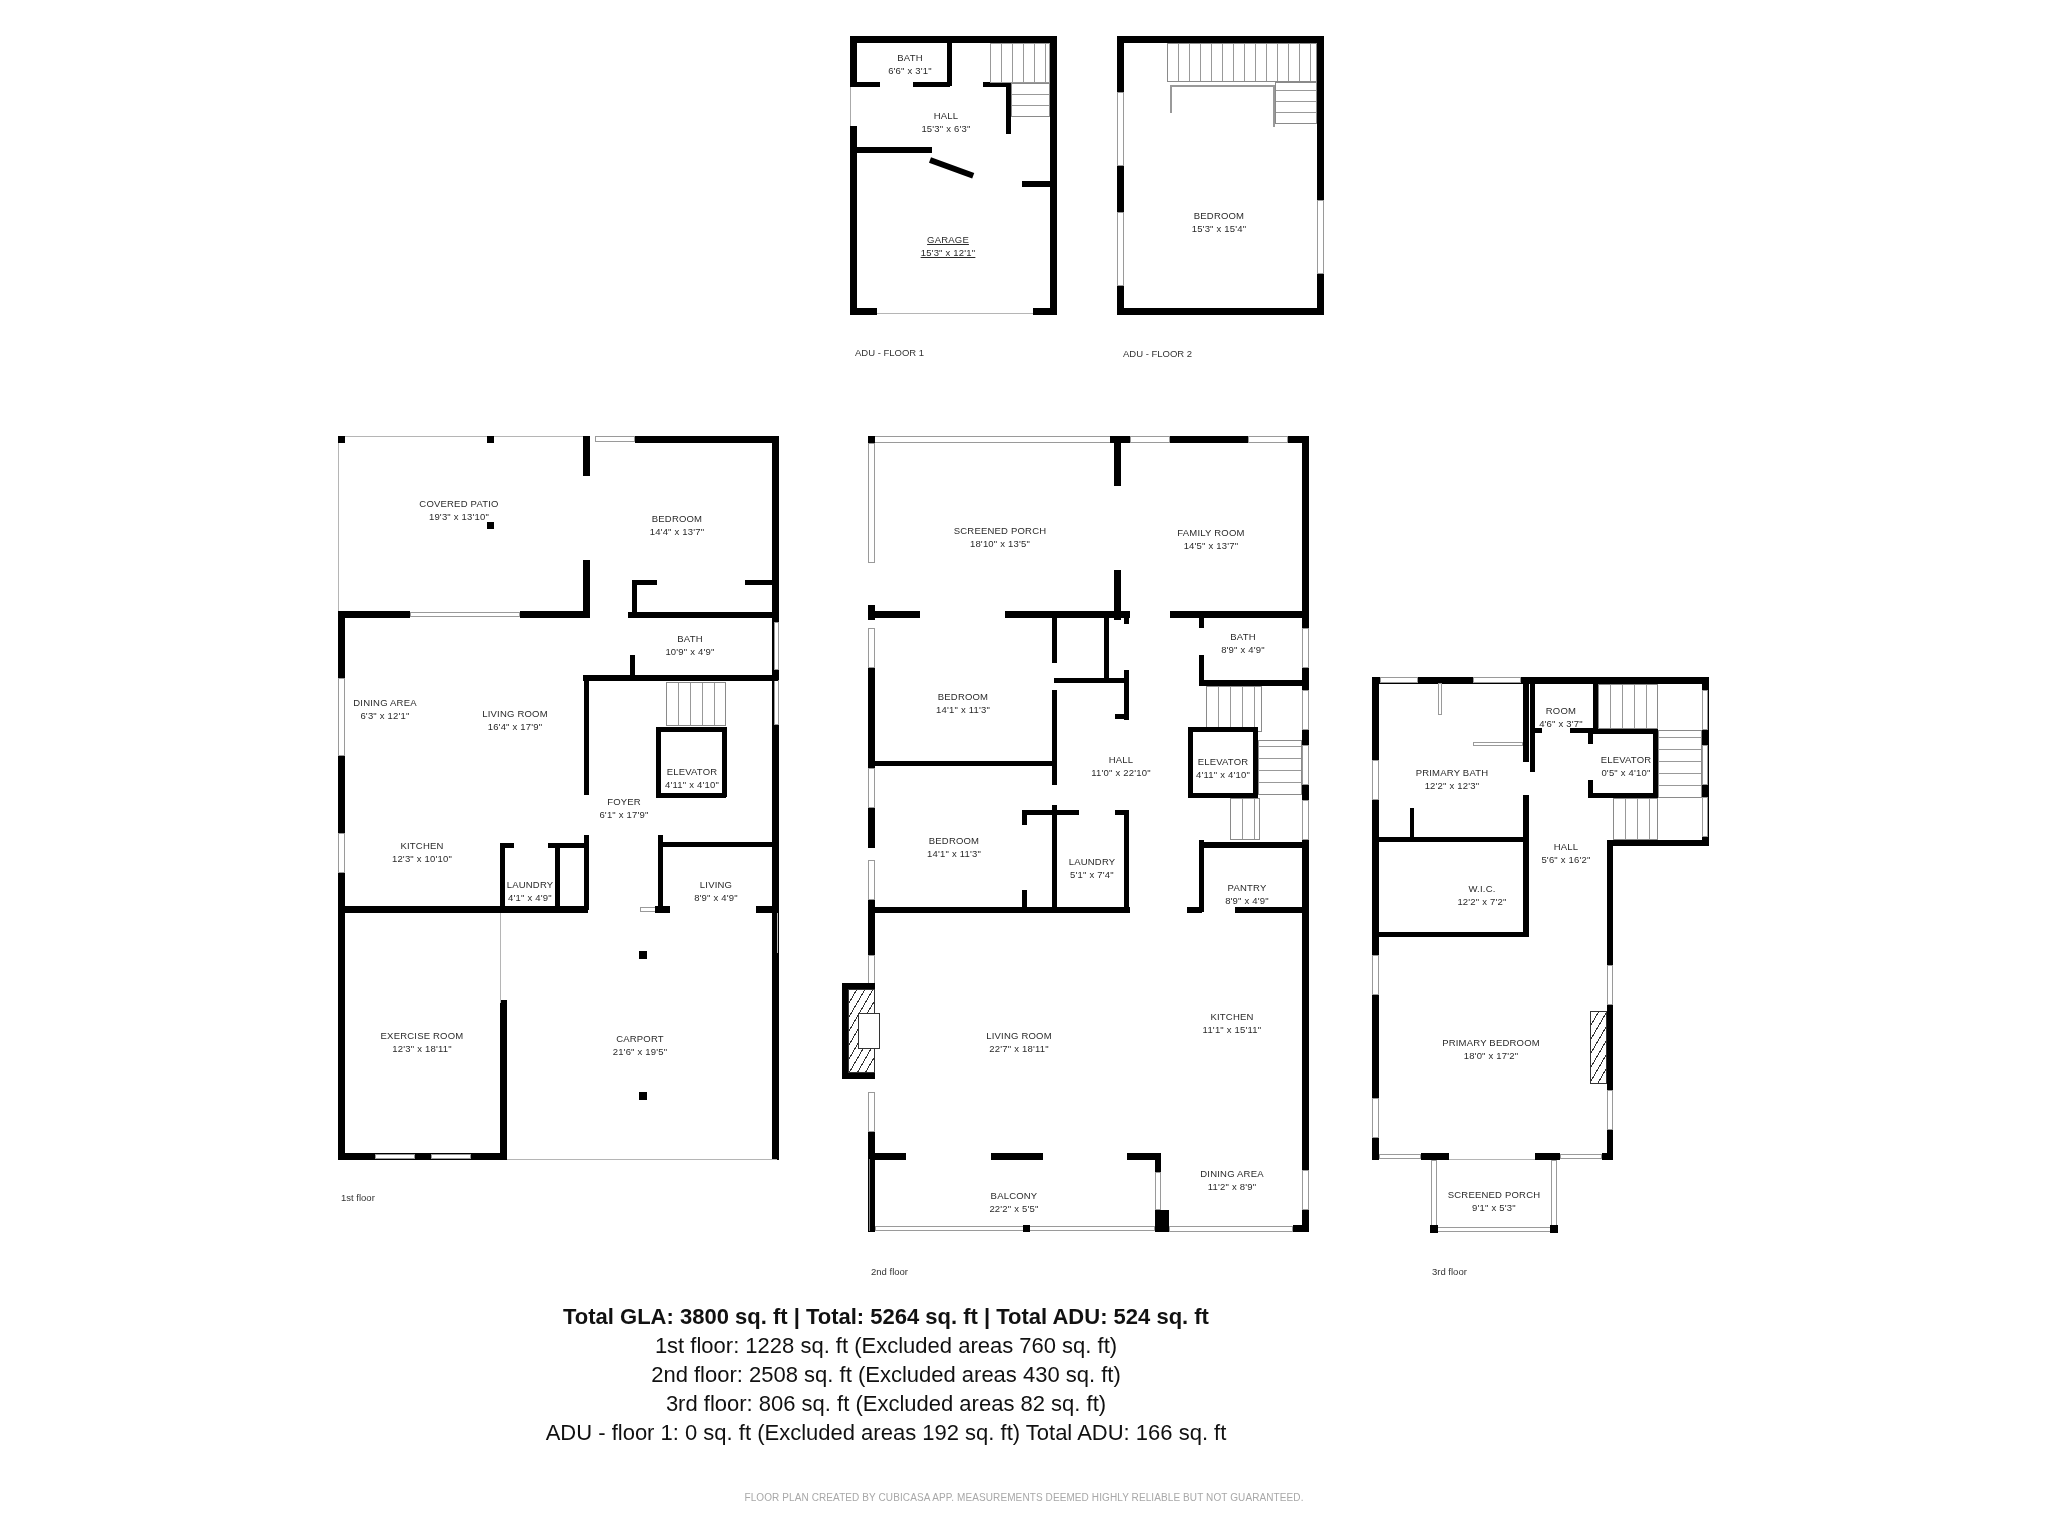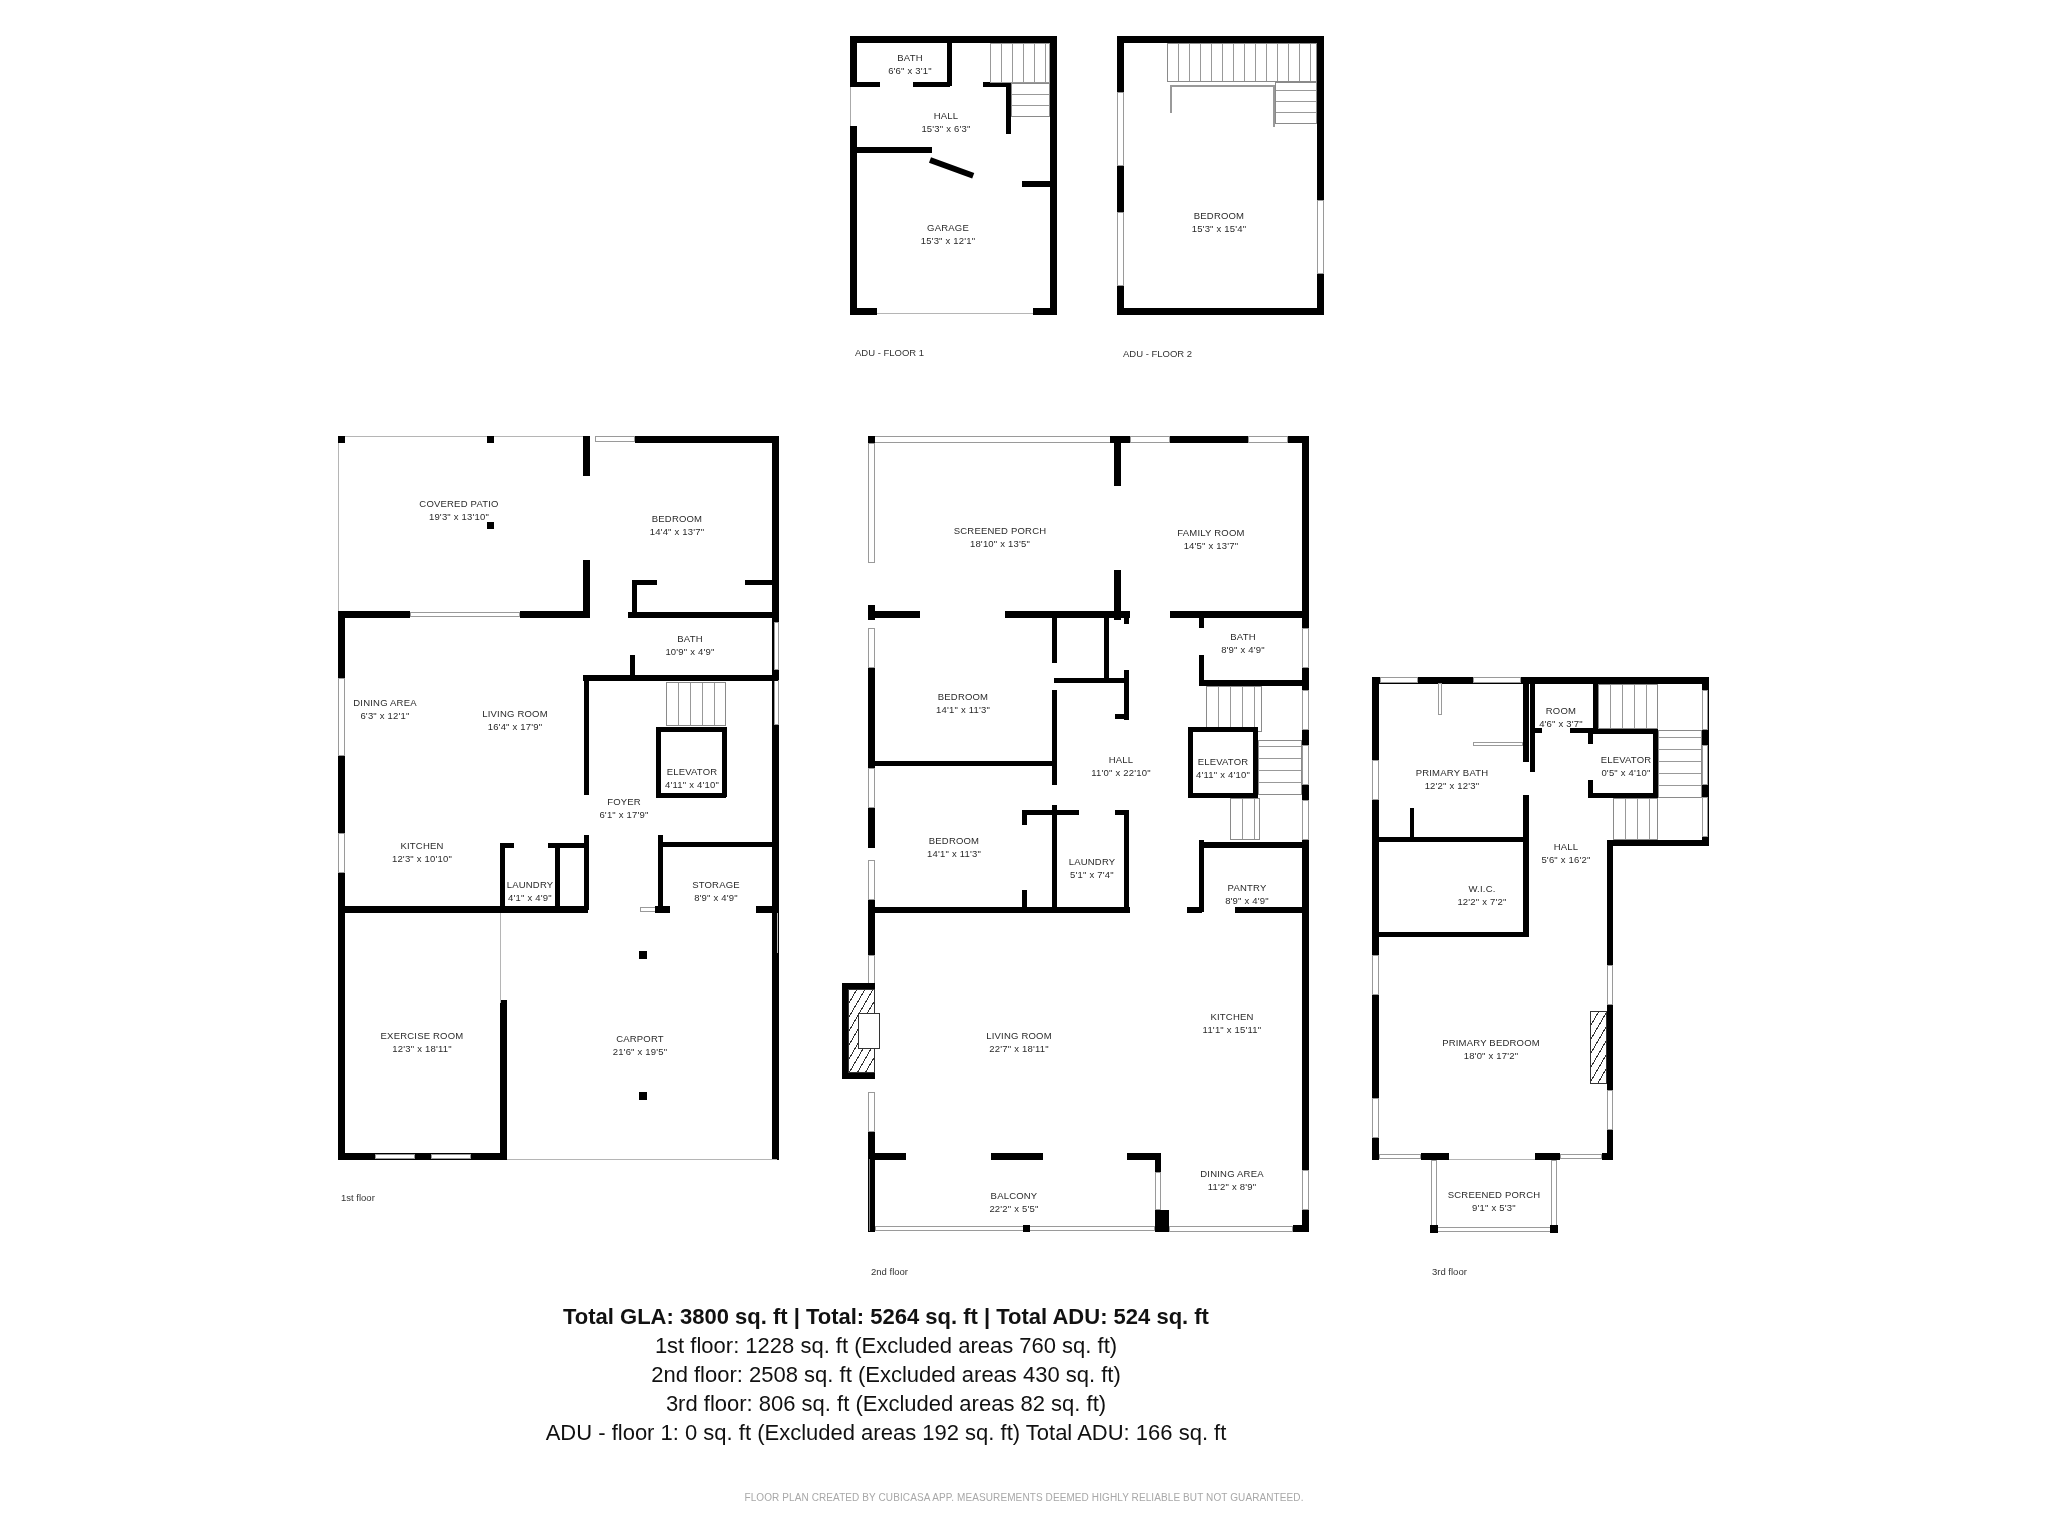--- a/index.html
+++ b/index.html
@@ -48,21 +48,21 @@
     <div class="w" style="left:930px;top:157px;width:46px;height:6px;transform:rotate(20deg);transform-origin:left center;"></div>
     <div class="w" style="left:1022px;top:181px;width:35px;height:6px;"></div>
     <div class="room" style="left:910px;top:64px;">
       <span class="n">BATH</span>
       <span class="d">6'6" x 3'1"</span>
     </div>
     <div class="room" style="left:946px;top:122px;">
       <span class="n">HALL</span>
       <span class="d">15'3" x 6'3"</span>
     </div>
-    <div class="room" style="left:948px;top:234px;">
+    <div class="room" style="left:948px;top:246px;text-decoration:underline;">
       <span class="n">GARAGE</span>
       <span class="d">15'3" x 12'1"</span>
     </div>
     <div class="flabel" style="left:855px;top:347px;">ADU - FLOOR 1</div>
   </div>
 
   <div>
     <div class="w" style="left:1117px;top:36px;width:207px;height:7px;"></div>
     <div class="w" style="left:1117px;top:308px;width:207px;height:7px;"></div>
     <div class="w" style="left:1117px;top:36px;width:7px;height:279px;"></div>
@@ -175,21 +175,21 @@
     </div>
     <div class="room" style="left:422px;top:852px;">
       <span class="n">KITCHEN</span>
       <span class="d">12'3" x 10'10"</span>
     </div>
     <div class="room" style="left:530px;top:891px;">
       <span class="n">LAUNDRY</span>
       <span class="d">4'1" x 4'9"</span>
     </div>
     <div class="room" style="left:716px;top:891px;">
-      <span class="n">STORAGE</span>
+      <span class="n">LIVING</span>
       <span class="d">8'9" x 4'9"</span>
     </div>
     <div class="room" style="left:422px;top:1042px;">
       <span class="n">EXERCISE ROOM</span>
       <span class="d">12'3" x 18'11"</span>
     </div>
     <div class="room" style="left:640px;top:1045px;">
       <span class="n">CARPORT</span>
       <span class="d">21'6" x 19'5"</span>
     </div>

